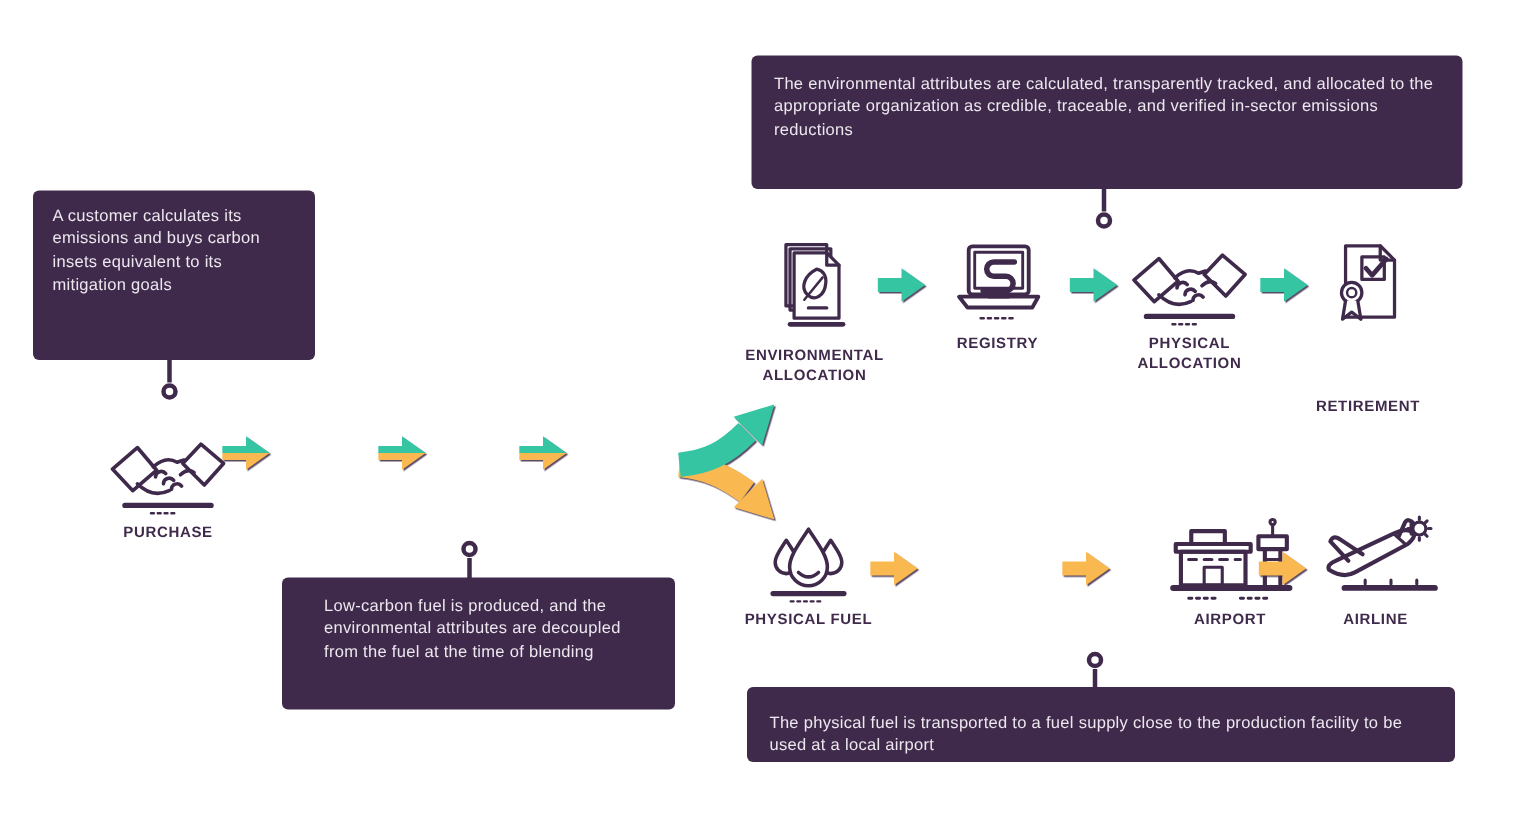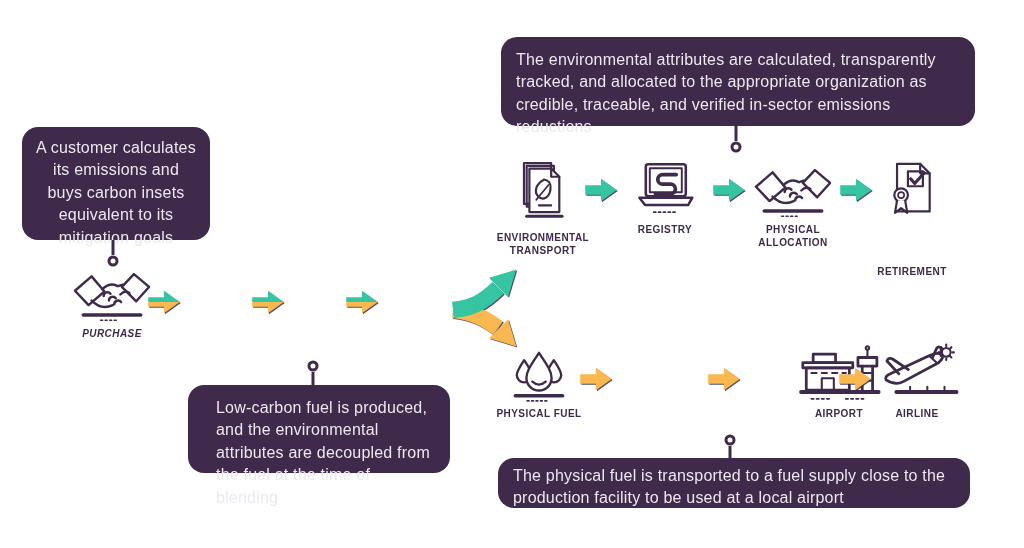--- a/index.html
+++ b/index.html
@@ -1,19 +1,19 @@
 <!DOCTYPE html>
 <html><head>
 <meta charset="utf-8">
 <style>
   html,body{margin:0;padding:0;background:#ffffff;}
   .canvas{position:relative;width:1024px;height:548px;background:#ffffff;overflow:hidden;
           font-family:"Liberation Sans",sans-serif;}
-  .callout{position:absolute;background:#3F2A4B;color:#EDE7EF;border-radius:16px;
-           box-sizing:border-box;padding:12px 15px;font-size:16px;line-height:1.4;
+  .callout{position:absolute;background:#3F2A4B;color:#EDE7EF;border-radius:4px;
+           box-sizing:border-box;padding:12px 15px;font-size:11px;line-height:1.4;
            letter-spacing:0.2px;}
   .pin{position:absolute;}
   .pin line{stroke:#3F2A4B;stroke-width:3;}
   .pin circle{stroke:#3F2A4B;stroke-width:3;fill:#ffffff;}
   .step{position:absolute;display:flex;flex-direction:column;align-items:center;}
   .step .lbl{margin-top:3px;font-size:10px;font-weight:bold;letter-spacing:0.45px;
              color:#3F2A4B;text-align:center;line-height:1.3;}
   .icon{display:block;}
   .icon path,.icon rect,.icon circle,.icon polygon{stroke:#3F2A4B;fill:none;
         stroke-width:3.2;stroke-linecap:round;stroke-linejoin:round;}
@@ -34,50 +34,50 @@
         <stop offset="0.5" stop-color="#35C5A2"></stop>
         <stop offset="0.5" stop-color="#F9B950"></stop>
       </linearGradient>
     </defs>
   </svg>
 
   <div class="callout" style="left:501px;top:37px;width:474px;height:89px;">
     <span>The environmental attributes are calculated, transparently tracked, and allocated to the appropriate organization as credible, traceable, and verified in-sector emissions reductions</span>
   </div>
 
-  <div class="callout" style="left:22px;top:127px;width:188px;height:113px;padding:10px 13px;text-align:center;">
+  <div class="callout" style="left:22px;top:127px;width:188px;height:113px;padding:10px 13px;">
     <span>A customer calculates its emissions and buys carbon insets equivalent to its mitigation goals</span>
   </div>
 
   <div class="callout" style="left:188px;top:385px;width:262px;height:88px;padding-left:28px;">
     <span>Low-carbon fuel is produced, and the environmental attributes are decoupled from the fuel at the time of blending</span>
   </div>
 
-  <div class="callout" style="left:498px;top:458px;width:472px;height:50px;padding:7px 15px;">
+  <div class="callout" style="left:498px;top:458px;width:472px;height:50px;padding:17px 15px;">
     <span>The physical fuel is transported to a fuel supply close to the production facility to be used at a local airport</span>
   </div>
 
   <svg class="pin" style="left:730px;top:126px;" width="12" height="28">
     <line x1="6" y1="0" x2="6" y2="15"></line>
       <circle cx="6" cy="21" r="4"></circle>
   </svg>
   <svg class="pin" style="left:107px;top:240px;" width="12" height="28">
     <line x1="6" y1="0" x2="6" y2="15"></line>
       <circle cx="6" cy="21" r="4"></circle>
   </svg>
   <svg class="pin" style="left:307px;top:360px;" width="12" height="28">
     <circle cx="6" cy="6" r="4"></circle>
       <line x1="6" y1="12" x2="6" y2="27"></line>
   </svg>
   <svg class="pin" style="left:724px;top:434px;" width="12" height="28">
     <circle cx="6" cy="6" r="4"></circle>
       <line x1="6" y1="12" x2="6" y2="27"></line>
   </svg>
 
-  <div class="step" style="left:64px;top:262px;width:96px;font-style:italic;">
+  <div class="step" style="left:64px;top:284px;width:96px;">
     <svg class="icon" width="84" height="62" viewBox="0 0 110 82">
       <path d="M6,38 L28,19 L45,39 L24,57 Z"></path>
       <path d="M104,33 L84,16 L68,33 L87,52 Z"></path>
       <path d="M42,36 Q53,26 63,32 L69,30"></path>
       <path d="M28,51 Q41,64 56,57"></path>
       <path d="M44,45 a5 5 0 0 1 9,-3"></path>
       <path d="M51,51 a5 5 0 0 1 9,-3"></path>
       <path d="M58,56 a5 5 0 0 1 9,-3"></path>
       <path d="M66,43 q6,-6 12,-2"></path>
       <path class="thick" d="M17,70 H93"></path>
@@ -112,21 +112,21 @@
     <svg class="icon" width="68" height="78" viewBox="0 0 100 88">
       <rect x="22" y="6" width="40" height="60"></rect>
       <rect x="26" y="10" width="40" height="60"></rect>
       <path class="fw" d="M30,14 H62 L74,26 V78 H30 Z"></path>
       <path d="M62,14 V26 H74"></path>
       <path d="M52,30 C40,36 36,48 43,55 C50,62 60,56 61,44 C62,36 58,31 52,30 Z"></path>
       <path class="thin" d="M40,60 L58,38"></path>
       <path d="M44,68 H62"></path>
       <path class="thick" d="M26,84 H78"></path>
     </svg>
-    <div class="lbl">ENVIRONMENTAL TRANSPORT</div>
+    <div class="lbl">ENVIRONMENTAL ALLOCATION</div>
   </div>
 
   <svg class="arrow" style="left:584px;top:177px;" width="34" height="26" viewBox="0 0 36 28">
     <path d="M1,9 H18 V2 L35,14 L18,26 V19 H1 Z" fill="#35C5A2"></path>
   </svg>
 
   <div class="step" style="left:613px;top:158px;width:104px;">
     <svg class="icon" width="80" height="62" viewBox="0 0 100 74">
       <rect x="26" y="6" width="50" height="40" rx="3"></rect>
       <rect class="thin" x="31" y="11" width="40" height="30"></rect>
@@ -189,21 +189,21 @@
 
   <svg class="arrow" style="left:579px;top:366px;" width="34" height="26" viewBox="0 0 36 28">
     <path d="M1,9 H18 V2 L35,14 L18,26 V19 H1 Z" fill="#F9B950"></path>
   </svg>
 
 
   <svg class="arrow" style="left:707px;top:366px;" width="34" height="26" viewBox="0 0 36 28">
     <path d="M1,9 H18 V2 L35,14 L18,26 V19 H1 Z" fill="#F9B950"></path>
   </svg>
 
-  <div class="step" style="left:789px;top:342px;width:100px;">
+  <div class="step" style="left:770px;top:342px;width:100px;">
     <svg class="icon" width="88" height="62" viewBox="0 0 100 72">
       <rect x="20" y="14" width="26" height="10"></rect>
       <rect x="8" y="24" width="58" height="6"></rect>
       <rect x="12" y="30" width="50" height="26"></rect>
       <rect class="thin" x="30" y="42" width="14" height="14"></rect>
       <path class="thin" d="M18,36 h6 M30,36 h6 M42,36 h6 M54,36 h4"></path>
       <circle class="thin" cx="83" cy="7" r="2"></circle>
       <path class="thin" d="M83,9 V18"></path>
       <rect x="72" y="18" width="22" height="10"></rect>
       <path d="M77,28 V56 M89,28 V56"></path>

